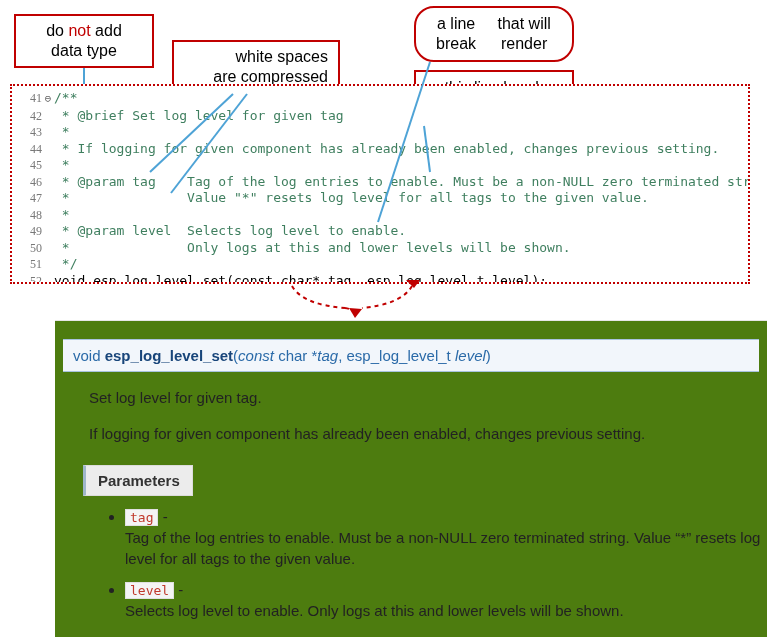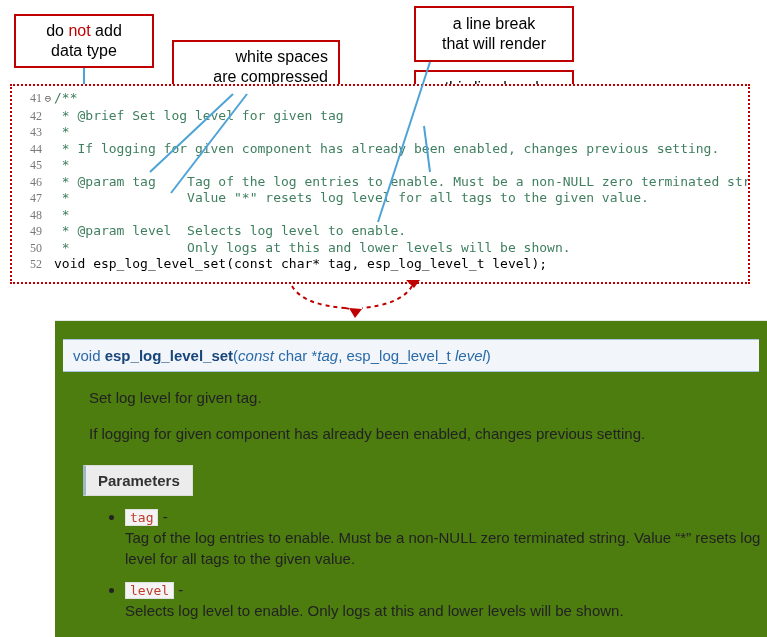--- a/index.html
+++ b/index.html
@@ -49,22 +49,23 @@
     flex-direction: column;
     justify-content: center;
     align-items: flex-end;
   }
   #callout-linebreak-render {
     left: 414px;
     top: 6px;
     width: 160px;
     height: 56px;
     display: flex;
-    flex-direction: column;
-    justify-content: center;
+    flex-direction: row;
+    justify-content: center;
+    border-radius: 20px;
   }
   #callout-linebreak-norender {
     left: 414px;
     top: 70px;
     width: 160px;
     height: 56px;
     display: flex;
     flex-direction: column;
     justify-content: center;
   }
@@ -235,20 +236,21 @@
   <div class="code-line"><span class="ln">41</span><span class="fold">⊖</span><span class="code-text">/**</span></div>
   <div class="code-line"><span class="ln">42</span><span class="fold"></span><span class="code-text"> * @brief Set log level for given tag</span></div>
   <div class="code-line"><span class="ln">43</span><span class="fold"></span><span class="code-text"> *</span></div>
   <div class="code-line"><span class="ln">44</span><span class="fold"></span><span class="code-text"> * If logging for given component has already been enabled, changes previous setting.</span></div>
   <div class="code-line"><span class="ln">45</span><span class="fold"></span><span class="code-text"> *</span></div>
   <div class="code-line"><span class="ln">46</span><span class="fold"></span><span class="code-text"> * @param tag    Tag of the log entries to enable. Must be a non-NULL zero terminated string.</span></div>
   <div class="code-line"><span class="ln">47</span><span class="fold"></span><span class="code-text"> *               Value "*" resets log level for all tags to the given value.</span></div>
   <div class="code-line"><span class="ln">48</span><span class="fold"></span><span class="code-text"> *</span></div>
   <div class="code-line"><span class="ln">49</span><span class="fold"></span><span class="code-text"> * @param level  Selects log level to enable.</span></div>
   <div class="code-line"><span class="ln">50</span><span class="fold"></span><span class="code-text"> *               Only logs at this and lower levels will be shown.</span></div>
+  <div class="code-line"><span class="ln">51</span><span class="fold"></span><span class="code-text"> */</span></div>
   <div class="code-line"><span class="ln">52</span><span class="fold"></span><span class="code-text src">void esp_log_level_set(const char* tag, esp_log_level_t level);</span></div>
 </div>
 
 <svg id="connectors" xmlns="http://www.w3.org/2000/svg">
 
   <line x1="84" y1="68" x2="84" y2="84" stroke="#4ea3d6" stroke-width="2"></line>
 
   <line x1="233" y1="94" x2="150" y2="172" stroke="#4ea3d6" stroke-width="2"></line>
   <line x1="247" y1="94" x2="171" y2="193" stroke="#4ea3d6" stroke-width="2"></line>
 

